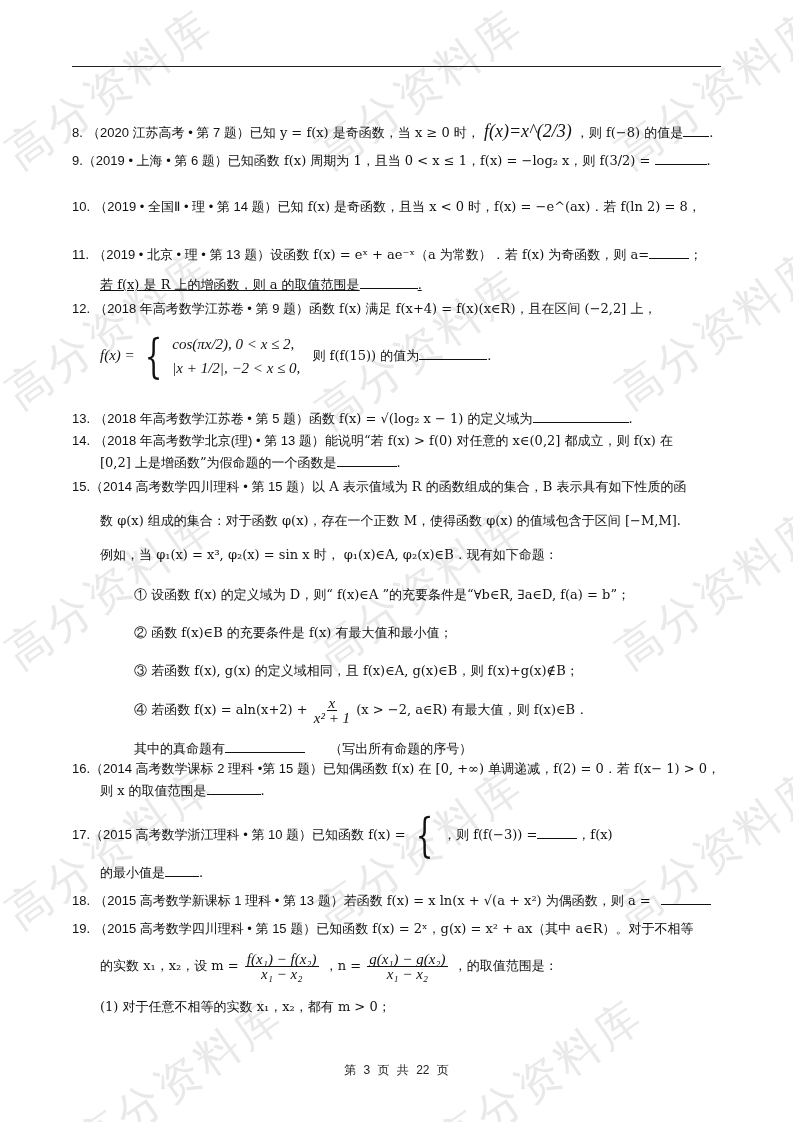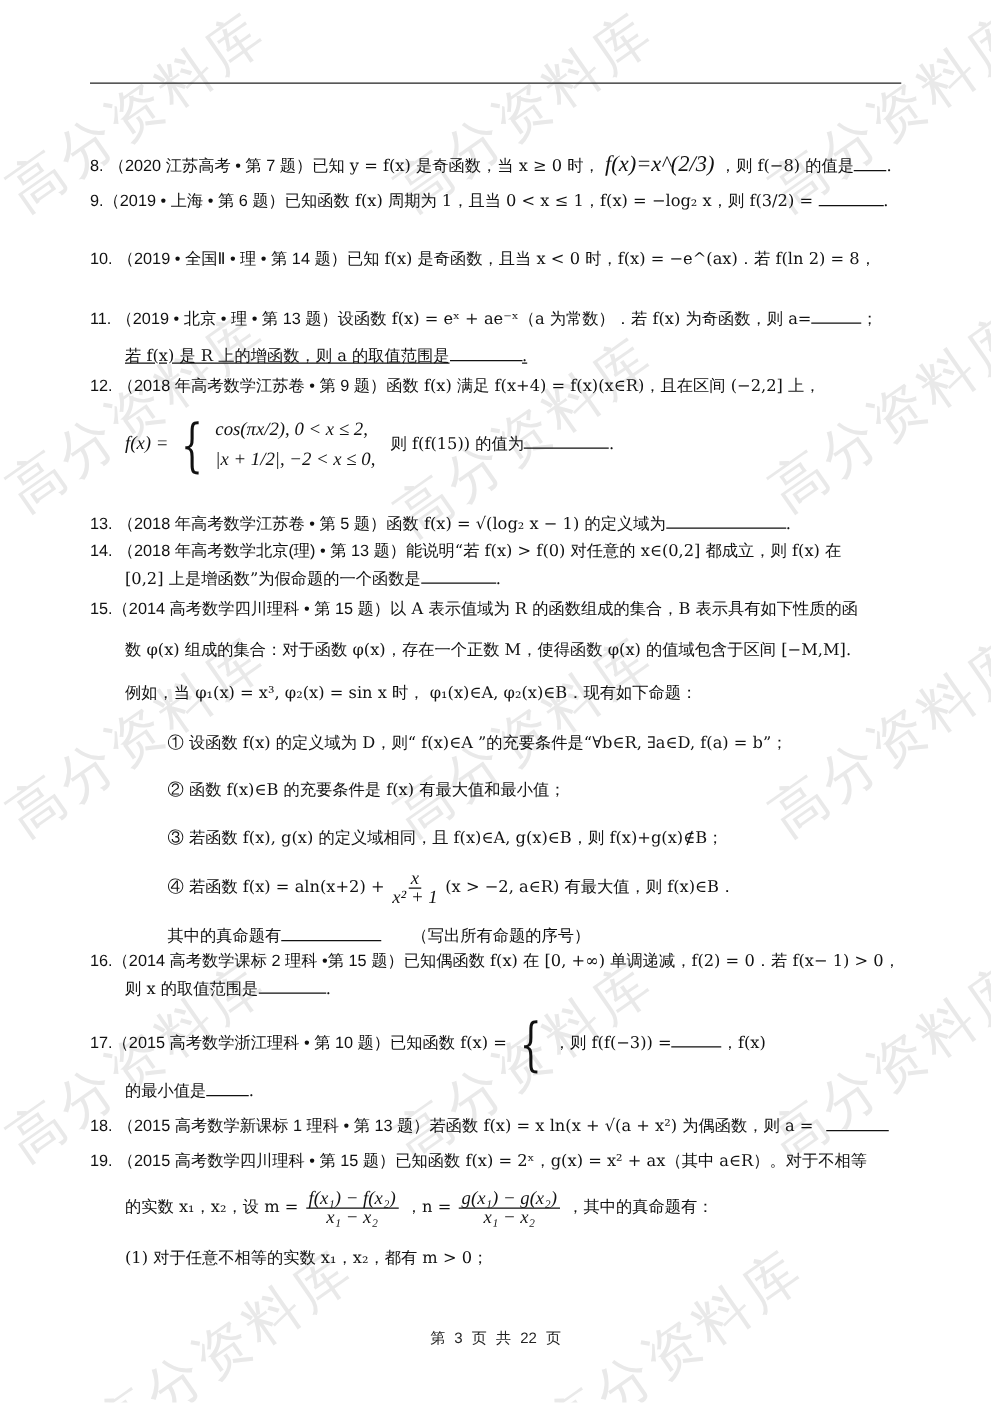--- a/index.html
+++ b/index.html
@@ -157,20 +157,20 @@
     <span>的实数 x₁，x₂，设 m =</span>
     <span class="frac">
         <span class="top m">f(x₁) − f(x₂)</span>
         <span class="m">x₁ − x₂</span>
       </span>
     <span>，n =</span>
     <span class="frac">
         <span class="top m">g(x₁) − g(x₂)</span>
         <span class="m">x₁ − x₂</span>
       </span>
-    <span>，其中的真命题有：</span>
+    <span>，的取值范围是：</span>
   </div>
   <div class="q indent" style="top:996px;">
     <span>(1) 对于任意不相等的实数 x₁，x₂，都有 m &gt; 0；</span>
   </div>
 
   <div class="footer">第 3 页 共 22 页</div>
 </div>
 
 </body></html>

